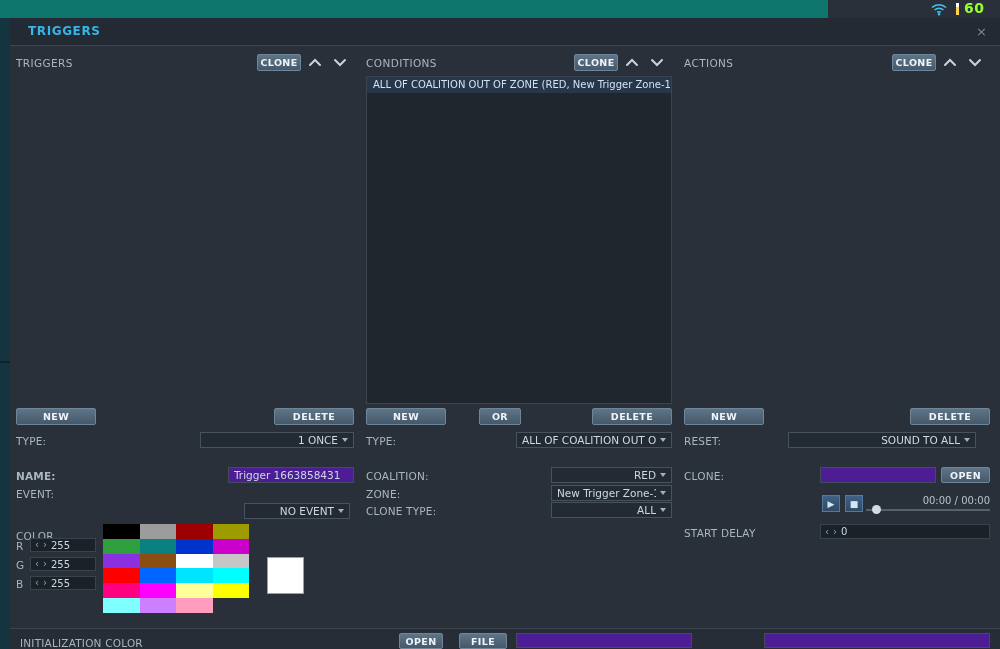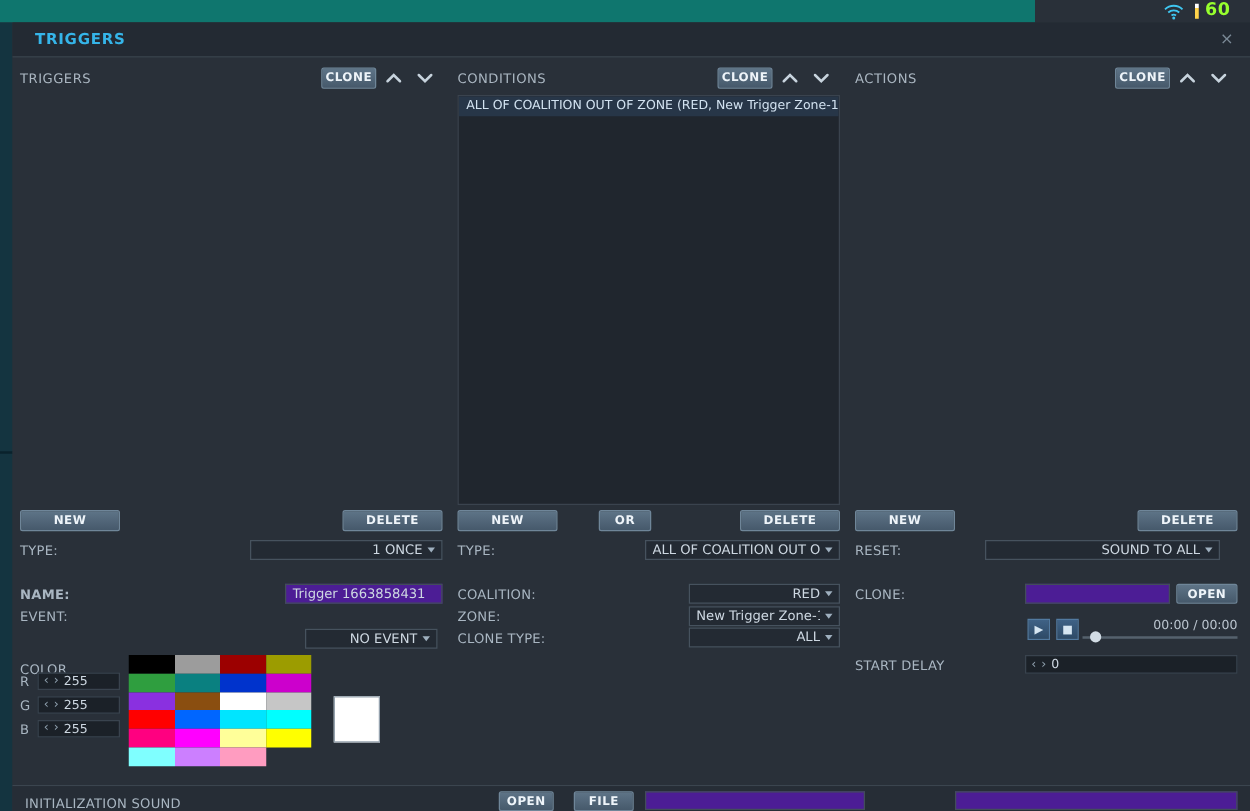--- a/index.html
+++ b/index.html
@@ -258,20 +258,20 @@
 
   <div class="lbl" style="left:684px;top:527px;">START DELAY</div>
   <div class="step" style="left:820px;top:524px;width:170px;height:15px;">
     <span class="arr">‹</span>
     <span class="arr">›</span>
     <span>0</span>
   </div>
 
   <div class="footer-sep"></div>
   <div class="footer"></div>
-  <div class="lbl" style="left:20px;top:637px;">INITIALIZATION SOUND</div>
+  <div class="lbl" style="left:20px;top:637px;">INITIALIZATION COLOR</div>
   <div class="btn" style="left:399px;top:633px;width:44px;height:16px;">OPEN</div>
   <div class="btn" style="left:459px;top:633px;width:48px;height:16px;">FILE</div>
   <input class="inp" style="left: 516px; top: 633px; width: 176px; height: 15px;" value="">
   <div class="lbl" style="left:729px;top:637px;margin-top:16px;">CODE</div>
   <input class="inp" style="left: 764px; top: 633px; width: 226px; height: 15px;" value="">
 
 </div>
 
 </body></html>

